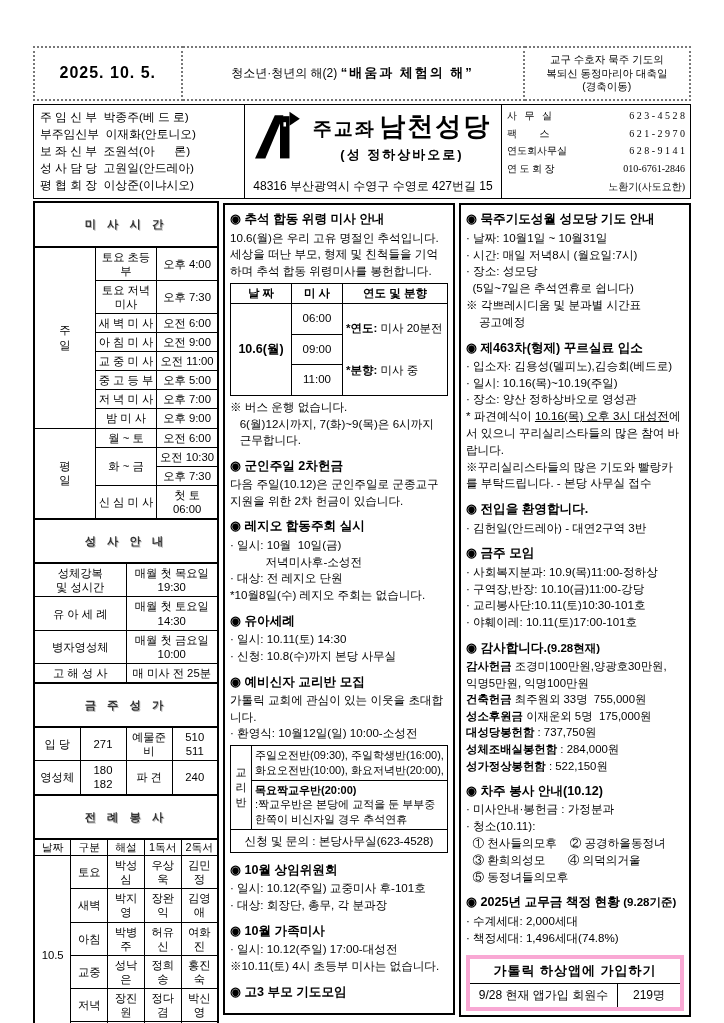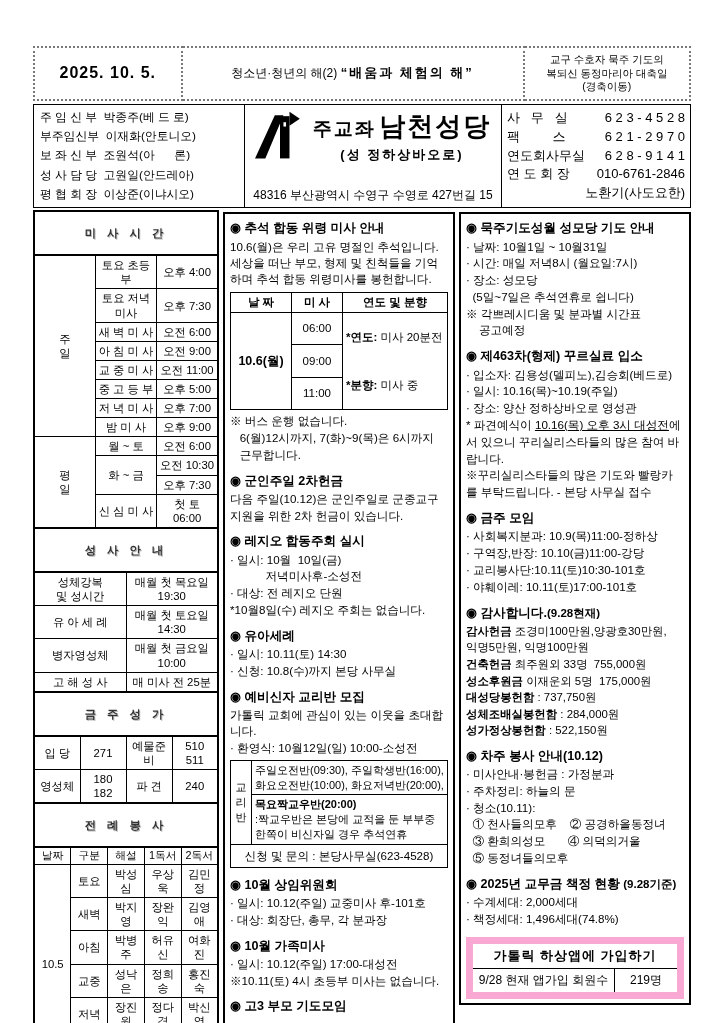--- a/index.html
+++ b/index.html
@@ -18,21 +18,21 @@
   .clergy{width:198px;border-right:1px solid #000;padding:4px 6px;display:flex;flex-direction:column;justify-content:space-between;}
   .clergy div{font-size:11.8px;white-space:pre-wrap;line-height:1.45;}
   .mh-center{flex:1;display:flex;flex-direction:column;justify-content:space-between;padding:4px 6px 2px;}
   .mh-top{display:flex;align-items:center;justify-content:center;gap:8px;}
   .cname-line{text-align:center;}
   .ctype{font-size:19px;font-weight:bold;letter-spacing:2px;}
   .cname{font-size:26px;font-weight:bold;letter-spacing:2px;}
   .patron{font-size:13px;font-weight:bold;text-align:center;letter-spacing:2px;margin-top:2px;}
   .addr{font-size:12px;text-align:center;padding:2px 0 1px;}
   .contacts{width:178px;border-left:1px solid #000;padding:4px 5px;display:flex;flex-direction:column;justify-content:space-between;}
-  .contact-row{display:flex;justify-content:space-between;font-size:13px;line-height:1.45;}
+  .contact-row{display:flex;justify-content:space-between;font-size:10px;line-height:1.45;font-family:Liberation Serif, serif;}
   .contact-row .cl{white-space:pre-wrap;}
   .contact-row .cv{white-space:pre-wrap;}
   .contact-row.last{justify-content:flex-end;}
   
   .cols{display:flex;gap:4px;margin-top:4px;align-items:flex-start;}
   .col-left{width:186px;}
   .col-mid{width:232px;}
   .col-right{width:232px;}
   .box{border:2px solid #000;box-sizing:border-box;padding:4px 5px;}
   
@@ -56,21 +56,21 @@
   .mtable .bd{font-weight:bold;font-size:12.5px;}
   .mtable .fnote{text-align:left;padding:2px 3px;white-space:pre-line;}
   .ctable{width:100%;border-collapse:collapse;margin:3px 0 0;}
   .ctable td{border:1px solid #000;font-size:11px;padding:2px 3px;line-height:1.35;vertical-align:middle;}
   .ctable .side{width:14px;text-align:center;white-space:pre-line;}
   .ctable .split{border-top:1px dashed #000;}
   .ctable .foot{text-align:center;font-size:11.6px;padding:3px 1px;}
   .b{font-weight:bold;}
   .u{text-decoration:underline;}
   .titem{font-size:11.4px;line-height:1.45;white-space:pre-wrap;}
-  .app-table{width:100%;border-collapse:collapse;border:7px solid #f9a8d4;margin-top:4px;}
+  .app-table{width:100%;border-collapse:collapse;border:4px solid #f9a8d4;margin-top:4px;}
   .app-table td{border:1px solid #000;text-align:center;padding:3px 2px;font-size:12px;}
   .app-table .ah{font-weight:bold;font-size:13px;letter-spacing:1px;}
   .logo-svg{display:block;}
 </style>
 </head>
 <body>
 
 <div class="page">
 
   <table class="hdr1">
@@ -330,21 +330,21 @@
               <tr>
             <td class="b" style="width:58px">날  짜</td>
             <td class="b" style="width:48px">미  사</td>
             <td class="b">연도 및 분향</td>
           </tr>
           <tr>
             <td rowspan="3" class="bd">10.6(월)</td>
             <td>06:00</td>
             <td rowspan="3" class="fnote">
               <div><span class="b">*연도:</span><span> 미사 20분전</span></div>
-              <div style="margin-top:18px"><span class="b">*분향:</span><span> 미사 중</span></div>
+              <div style="margin-top:12px"><span class="b">*분향:</span><span> 미사 중</span></div>
             </td>
           </tr>
           <tr>
                 <td>09:00</td>
               </tr>
           <tr>
                 <td>11:00</td>
               </tr>
         </tbody>
           </table>
@@ -430,20 +430,24 @@
 
       <div class="sec">
         <div class="sec-title">◉ 제463차(형제) 꾸르실료 입소</div>
         <div class="line">· 입소자: 김용성(델피노),김승회(베드로)</div>
         <div class="line">· 일시: 10.16(목)~10.19(주일)</div>
         <div class="line">· 장소: 양산 정하상바오로 영성관</div>
         <div class="line"><span>* 파견예식이 </span><span class="u">10.16(목) 오후 3시 대성전</span><span>에서 있으니 꾸리실리스타들의 많은 참여 바랍니다.</span></div>
         <div class="line">※꾸리실리스타들의 많은 기도와 빨랑카를 부탁드립니다. - 본당 사무실 접수</div>
       </div>
 
+      <div class="sec">
+        <div class="sec-title">◉ 전입을 환영합니다.</div>
+        <div class="line">· 김헌일(안드레아) - 대연2구역 3반</div>
+      </div>
 
       <div class="sec">
         <div class="sec-title">◉ 금주 모임</div>
         <div class="line">· 사회복지분과: 10.9(목)11:00-정하상</div>
         <div class="line">· 구역장,반장: 10.10(금)11:00-강당</div>
         <div class="line">· 교리봉사단:10.11(토)10:30-101호</div>
         <div class="line">· 야훼이레: 10.11(토)17:00-101호</div>
       </div>
 
       <div class="sec">
@@ -453,21 +457,20 @@
         <div class="titem"><span class="b">건축헌금</span> <span>최주원외 33명  755,000원</span></div>
         <div class="titem"><span class="b">성소후원금</span> <span>이재운외 5명  175,000원</span></div>
         <div class="titem"><span class="b">대성당봉헌함</span> <span>: 737,750원</span></div>
         <div class="titem"><span class="b">성체조배실봉헌함</span> <span>: 284,000원</span></div>
         <div class="titem"><span class="b">성가정상봉헌함</span> <span>: 522,150원</span></div>
       </div>
 
       <div class="sec">
         <div class="sec-title">◉ 차주 봉사 안내(10.12)</div>
         <div class="line">· 미사안내·봉헌금 : 가정분과</div>
-        <div class="line">· 주차정리: 하늘의 문</div>
         <div class="line">· 청소(10.11):</div>
         <div class="line">  ① 천사들의모후    ② 공경하올동정녀</div>
         <div class="line">  ③ 환희의성모       ④ 의덕의거울</div>
         <div class="line">  ⑤ 동정녀들의모후</div>
       </div>
 
       <div class="sec">
         <div class="sec-title"><span>◉ 2025년 교무금 책정 현황 </span><span class="norm">(9.28기준)</span></div>
         <div class="line">· 수계세대: 2,000세대</div>
         <div class="line">· 책정세대: 1,496세대(74.8%)</div>

